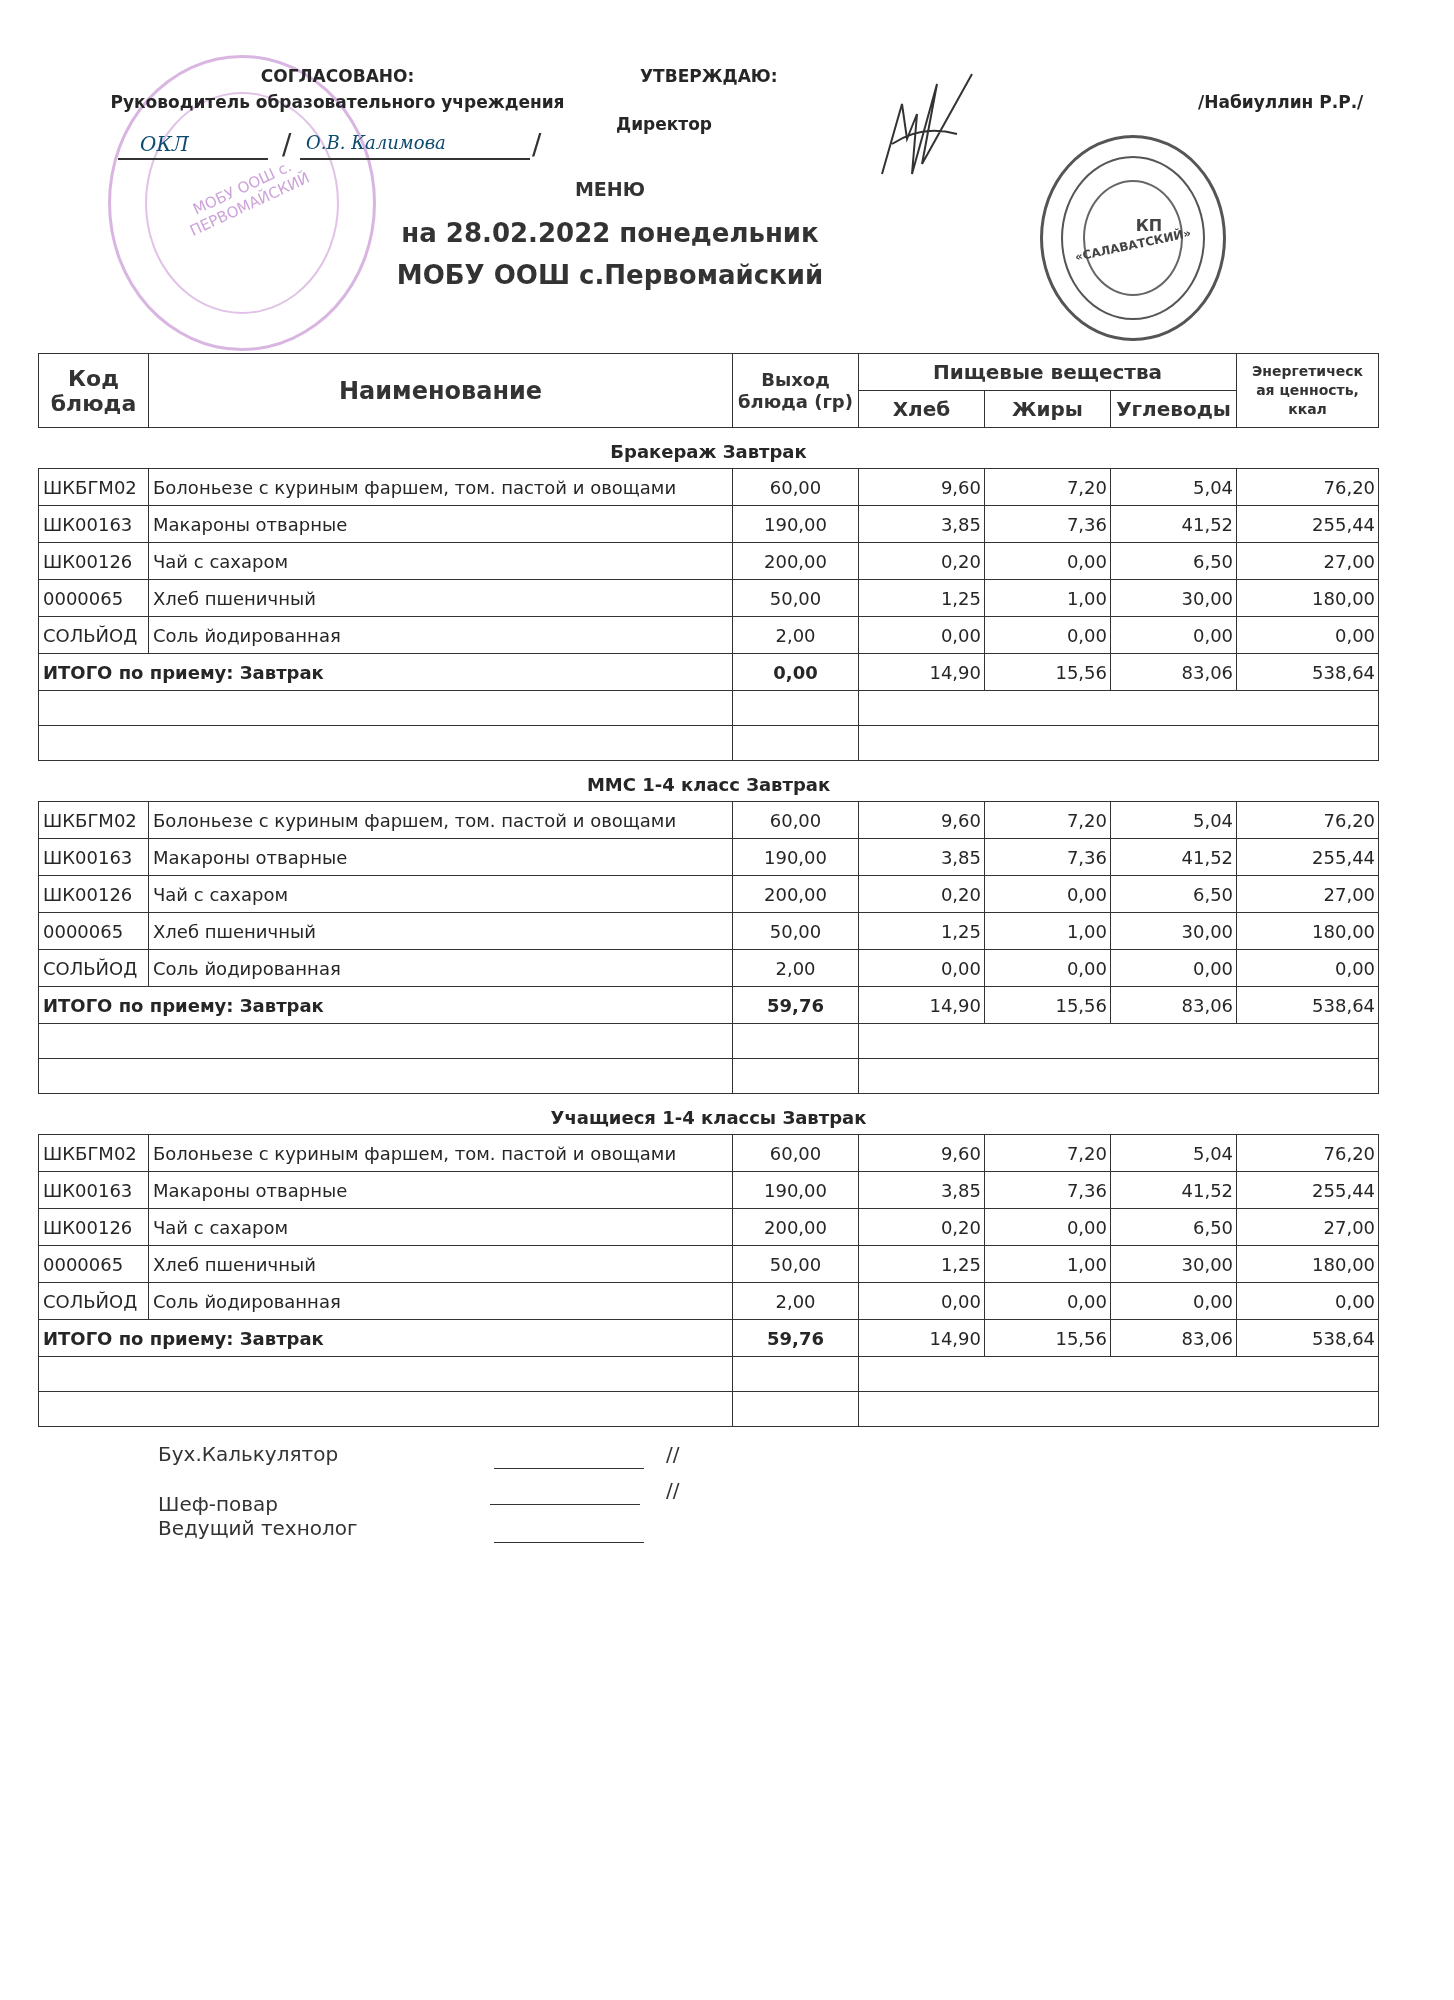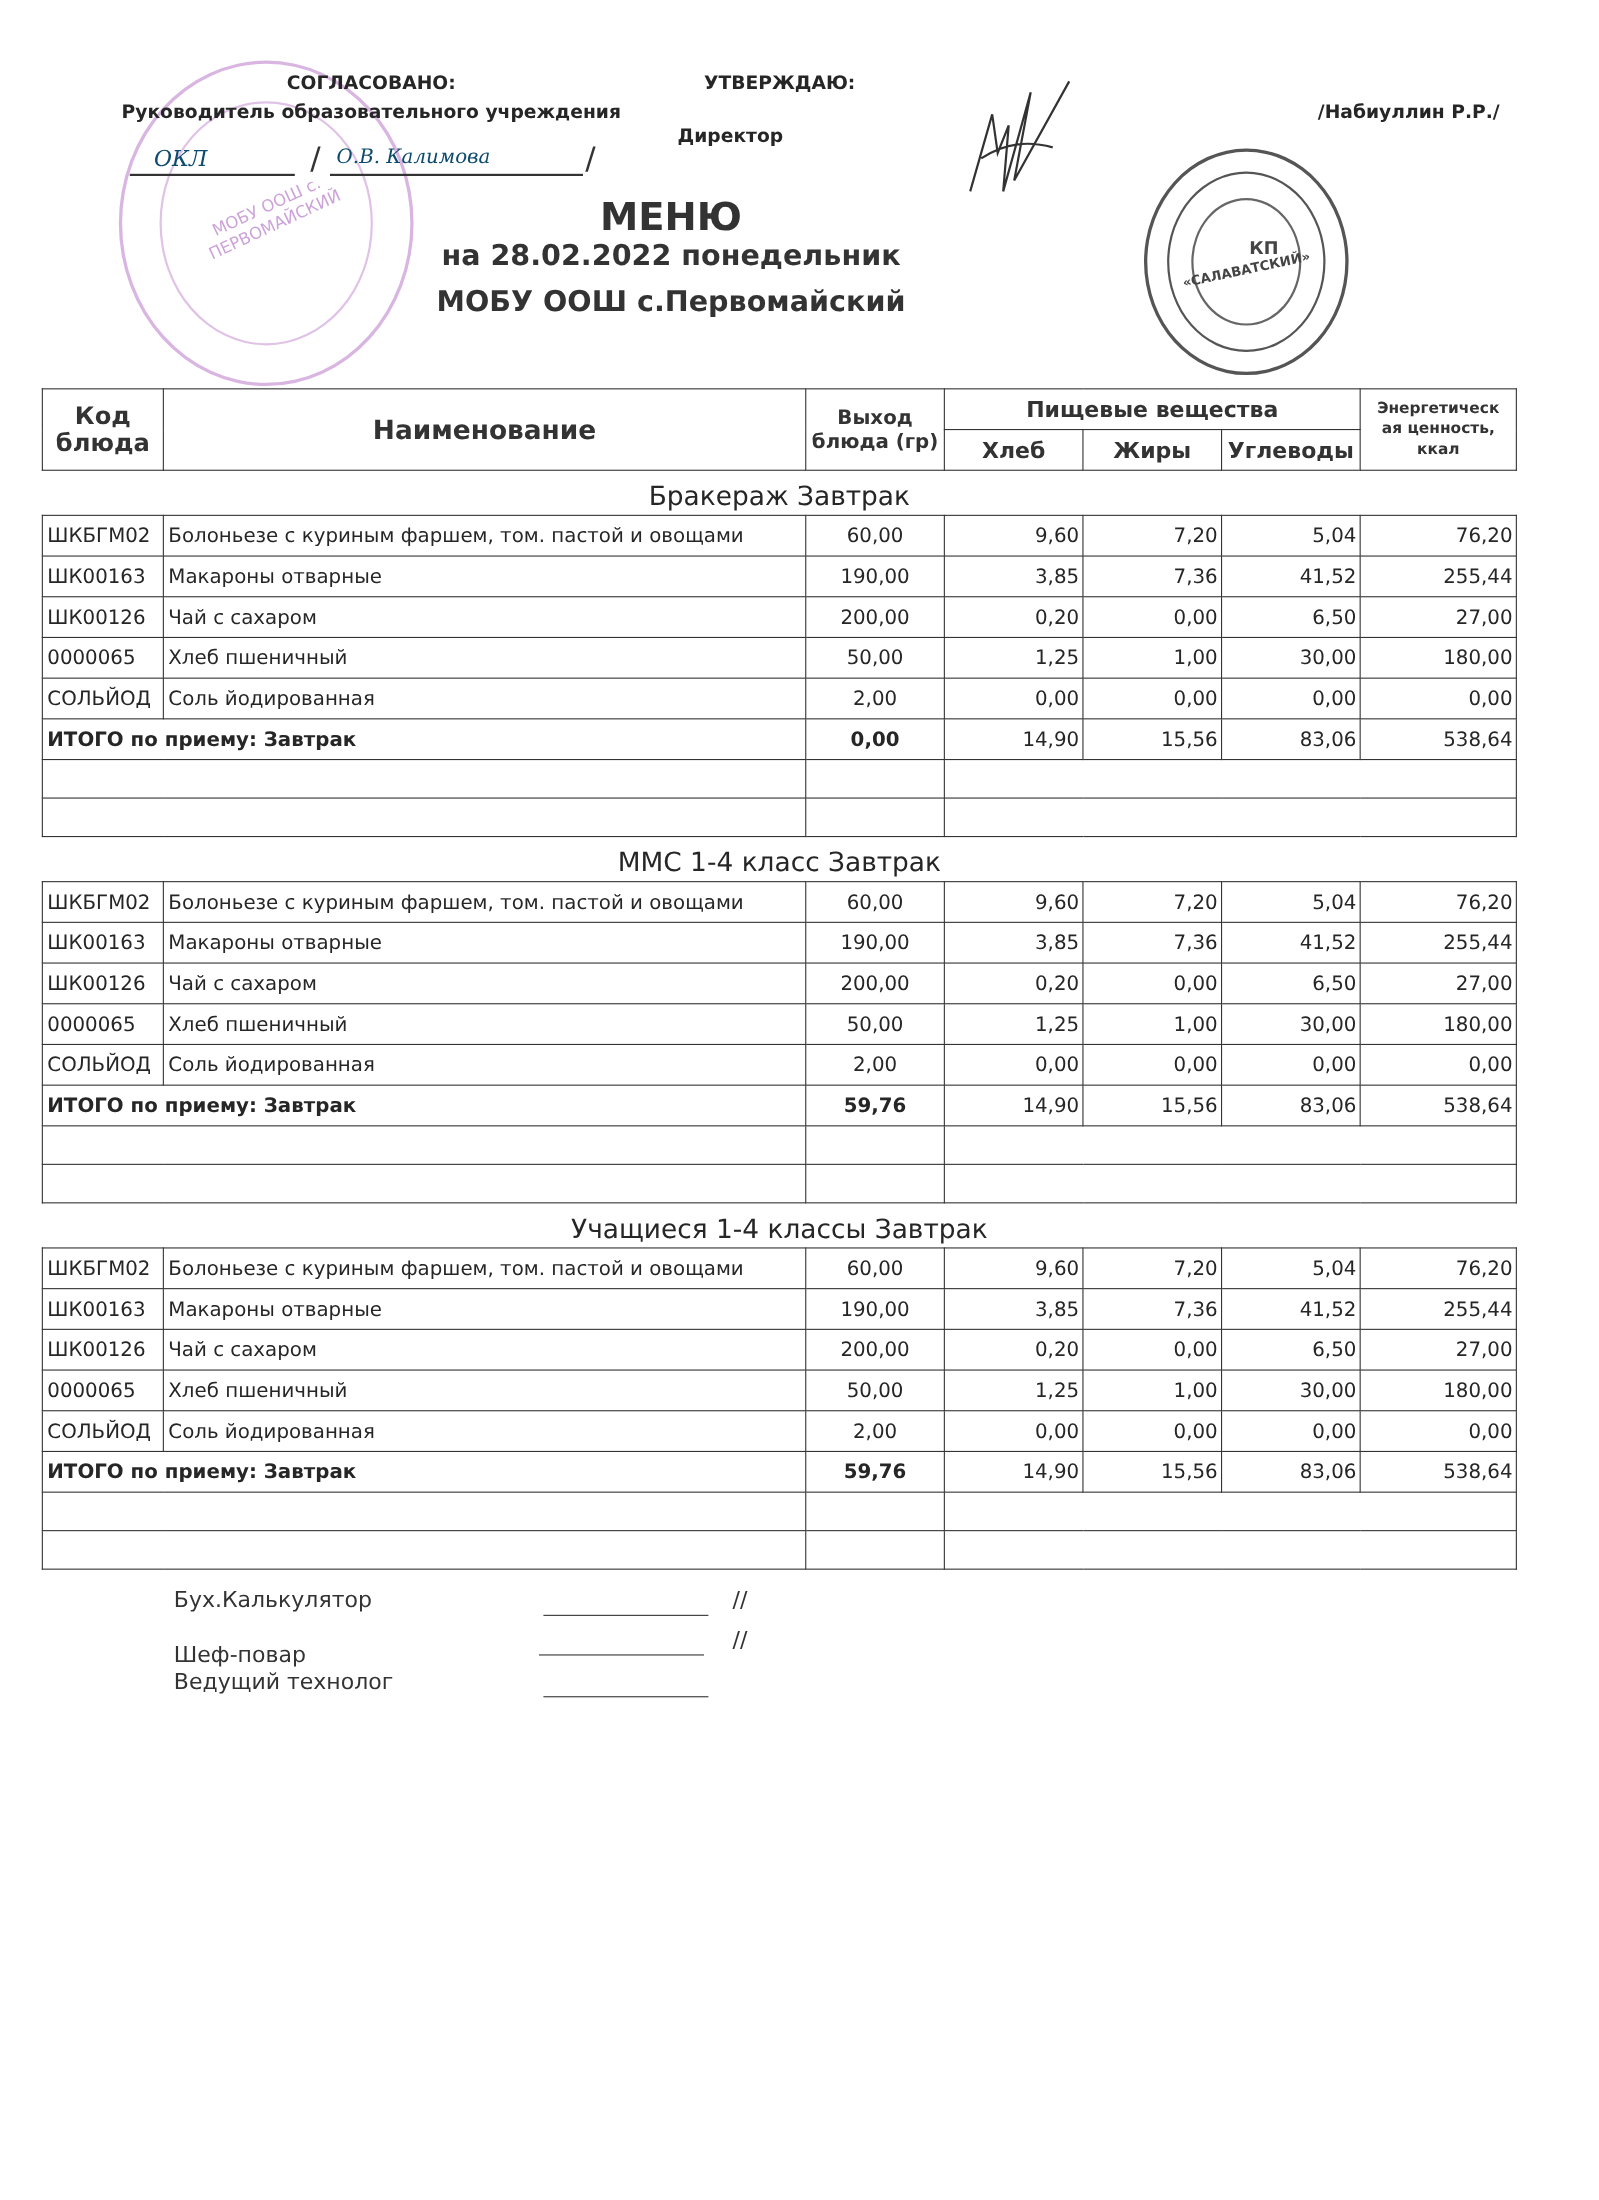--- a/index.html
+++ b/index.html
@@ -13,42 +13,42 @@
   #utverzhdayu { left:640px; top:66px; }
   #direktor { left:616px; top:114px; }
   #nabiullin { left:1198px; top:92px; }
   .sig-line { position:absolute; border-bottom:2px solid #333; }
   #sig-ok-line { left:118px; top:158px; width:150px; height:0; }
   #sig-name-line { left:300px; top:158px; width:230px; height:0; }
   .slash { position:absolute; font-size:28px; color:#333; }
   .hand { position:absolute; font-family:"DejaVu Serif", serif; font-style:italic; color:#0c4a6e; font-size:20px; }
 
   .title { position:absolute; left:390px; width:440px; text-align:center; font-weight:bold; color:#333; }
-  #t-menu { top:178px; font-size:35px; }
+  #t-menu { top:178px; font-size:19px; }
   #t-date { top:218px; font-size:26px; }
   #t-school { top:260px; font-size:26px; }
 
   
   .stamp-purple { position:absolute; left:108px; top:55px; width:262px; height:290px; border-radius:50%; border:3px solid rgba(186,120,200,0.55); }
   .stamp-purple .inner { position:absolute; left:34px; top:34px; right:34px; bottom:34px; border-radius:50%; border:2px solid rgba(186,120,200,0.45); }
   .stamp-purple .txt { position:absolute; left:60px; top:120px; width:150px; text-align:center; color:rgba(170,100,190,0.6); font-size:15px; transform:rotate(-25deg); }
   .stamp-black { position:absolute; left:1040px; top:135px; width:180px; height:200px; border-radius:50%; border:3px solid #555; }
   .stamp-black .ring { position:absolute; left:18px; top:18px; right:18px; bottom:18px; border-radius:50%; border:2px solid #555; }
   .stamp-black .ring2 { position:absolute; left:40px; top:42px; right:40px; bottom:42px; border-radius:50%; border:2px solid #666; }
   .stamp-black .kp { position:absolute; left:0; width:180px; top:78px; text-align:center; font-weight:bold; font-size:16px; color:#444;padding-left:16px; }
   .stamp-black .nm { position:absolute; left:0; width:180px; top:100px; text-align:center; font-weight:bold; font-size:12px; color:#444; transform:rotate(-12deg); }
 
   
   table { position:absolute; left:38px; width:1340px; border-collapse:collapse; table-layout:fixed; font-size:18px; }
   td, th { border:1.5px solid #333; padding:0 4px; height:36px; overflow:hidden; white-space:nowrap; }
   .hdr th { font-weight:bold; color:#333; }
   .num { text-align:right; padding-right:3px; }
   .center { text-align:center; }
   .bold { font-weight:bold; }
-  .sec-title td { border:none; text-align:center; font-weight:normal; font-size:24px; height:34px; padding-top:6px; }
+  .sec-title td { border:none; text-align:center; font-weight:bold; font-size:18px; height:34px; padding-top:6px; }
   .empty td { height:34px; }
 
   
   .foot { position:absolute; left:158px; font-size:20px; color:#333; }
   .foot-line { position:absolute; border-bottom:1.5px solid #333; width:150px; height:0; }
   .foot-slash { position:absolute; font-size:20px; color:#333; left:666px; }
 </style>
 </head>
 <body>
 

